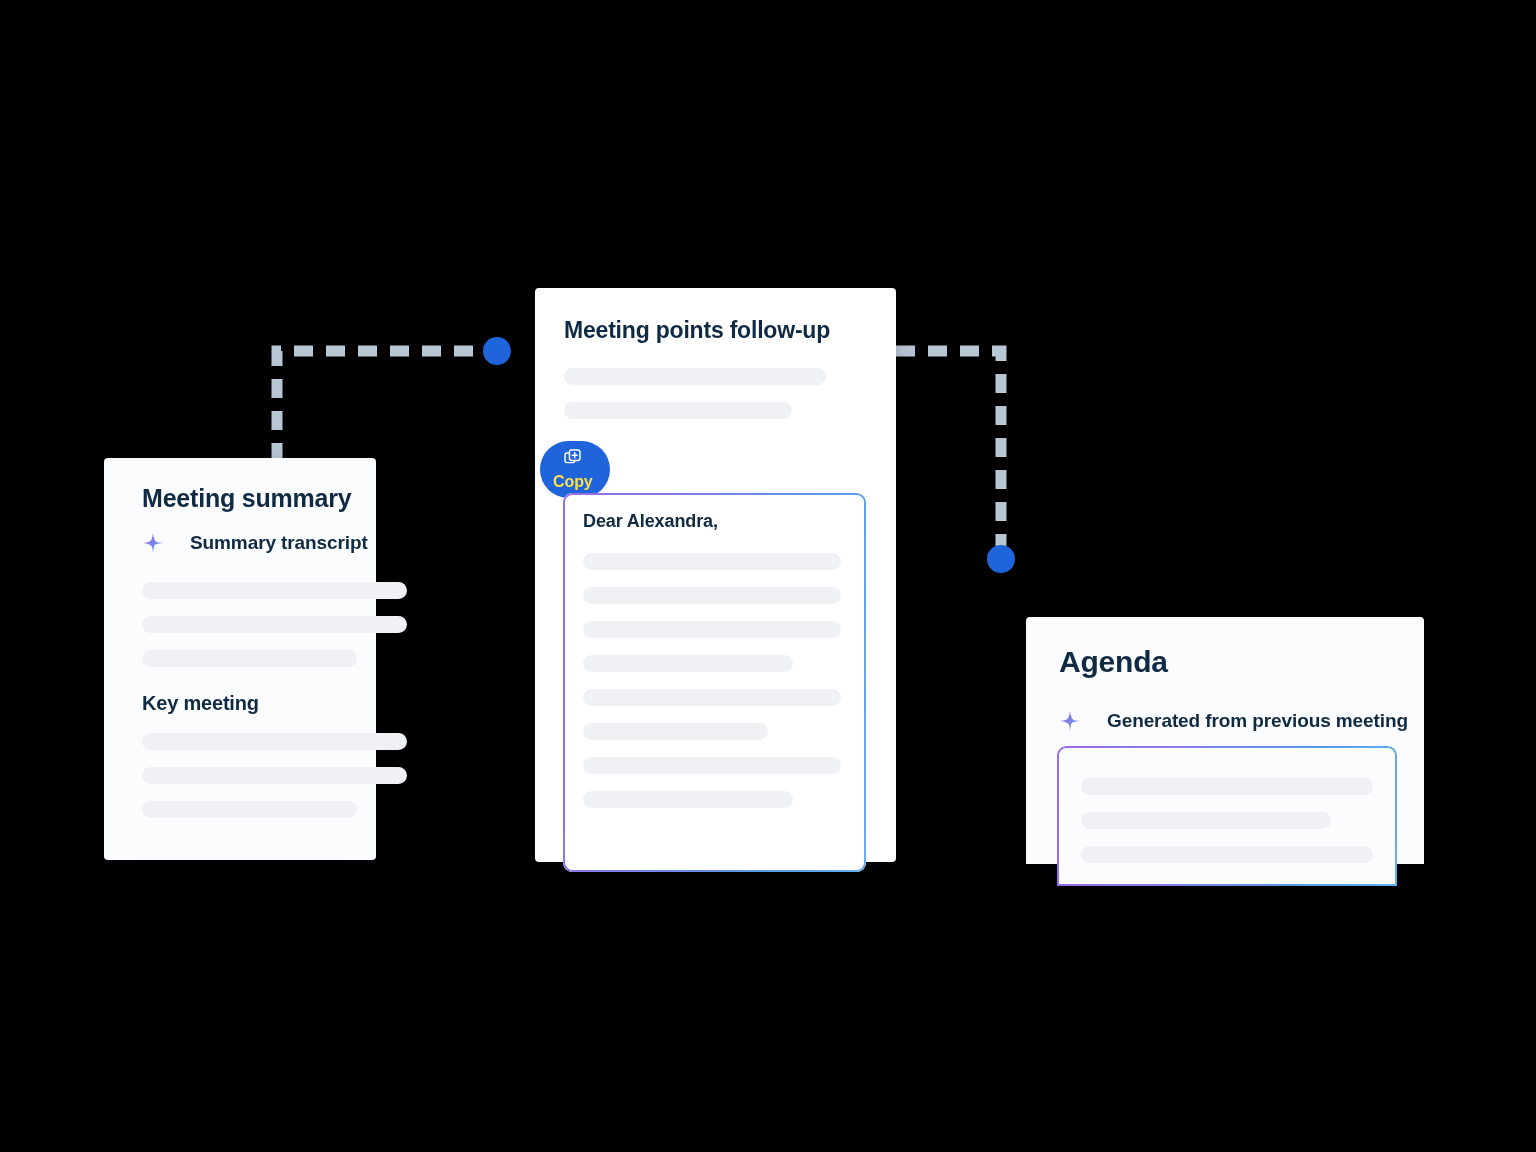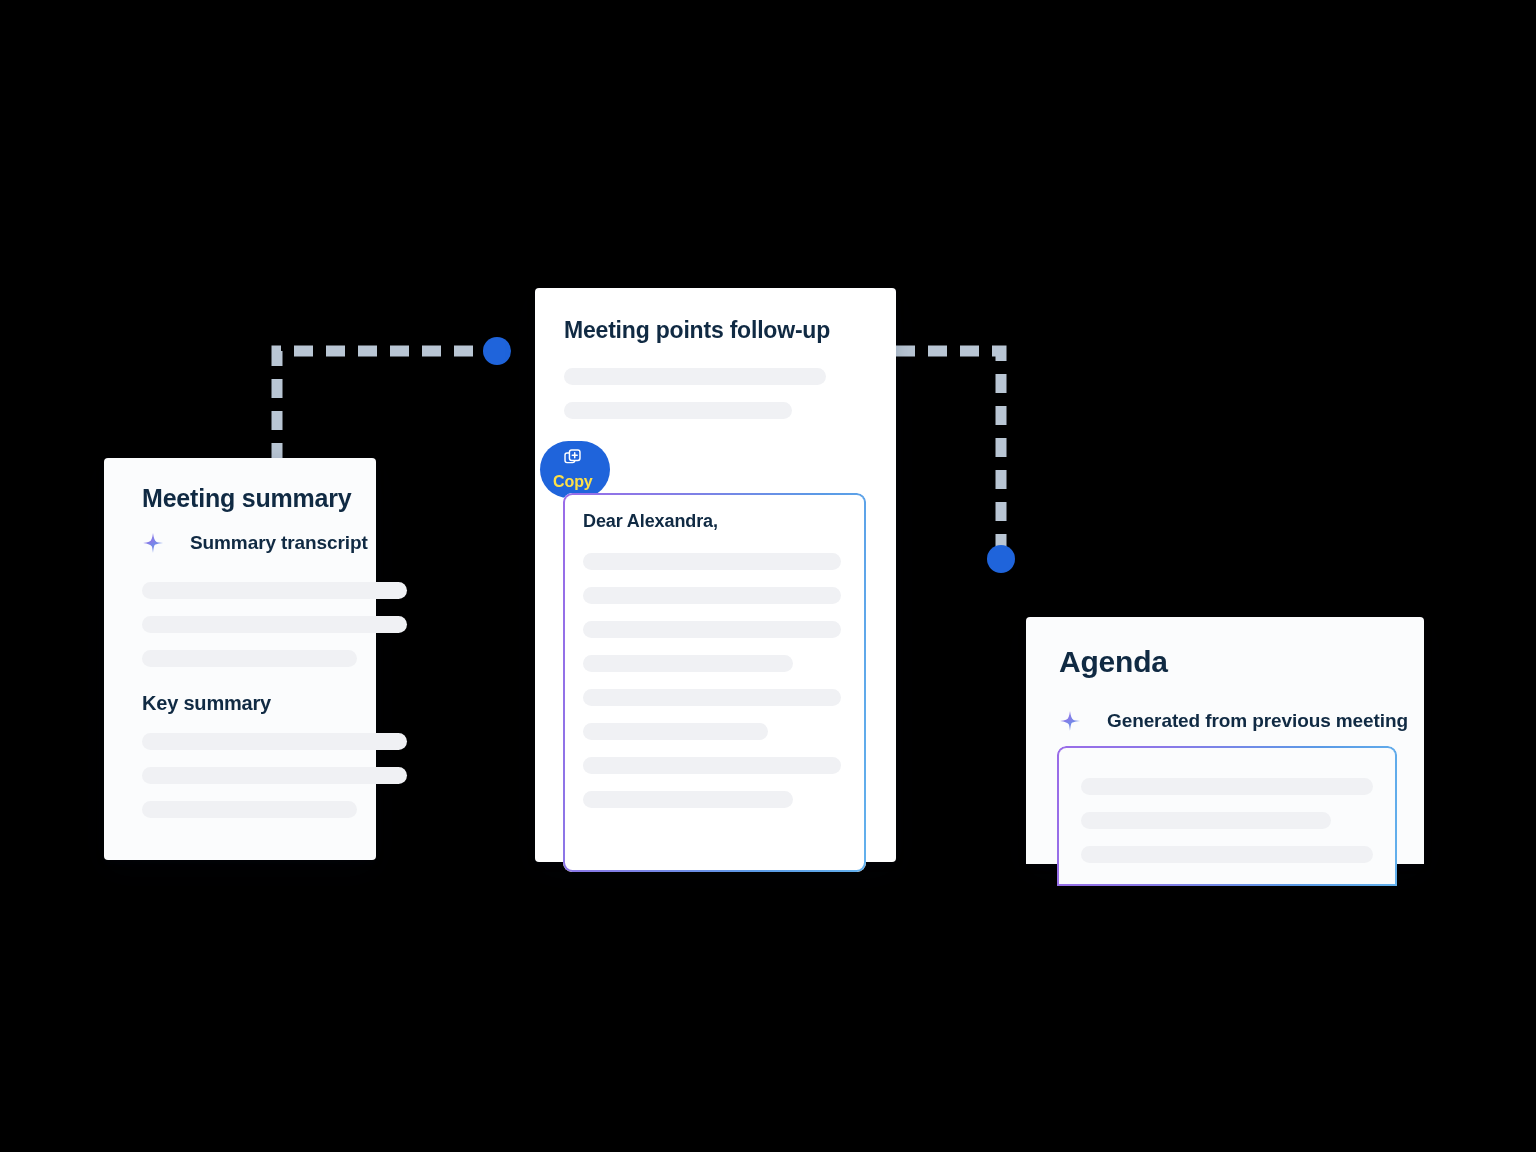--- a/index.html
+++ b/index.html
@@ -269,21 +269,21 @@
       </svg>
       <span class="sub-label">Summary transcript</span>
     </div>
 
     <div class="ph-list-a">
       <div class="ph" style="width:265px"></div>
       <div class="ph" style="width:265px"></div>
       <div class="ph" style="width:215px"></div>
     </div>
 
-    <div class="card-title sec2-title">Key summary</div>
+    <div class="card-title sec2-title">Key meeting</div>
 
     <div class="ph-list-b">
       <div class="ph" style="width:265px"></div>
       <div class="ph" style="width:265px"></div>
       <div class="ph" style="width:215px"></div>
     </div>
   </div>
 
   <div class="card" id="card-email">
     <div class="card-title">Meeting points follow-up</div>

